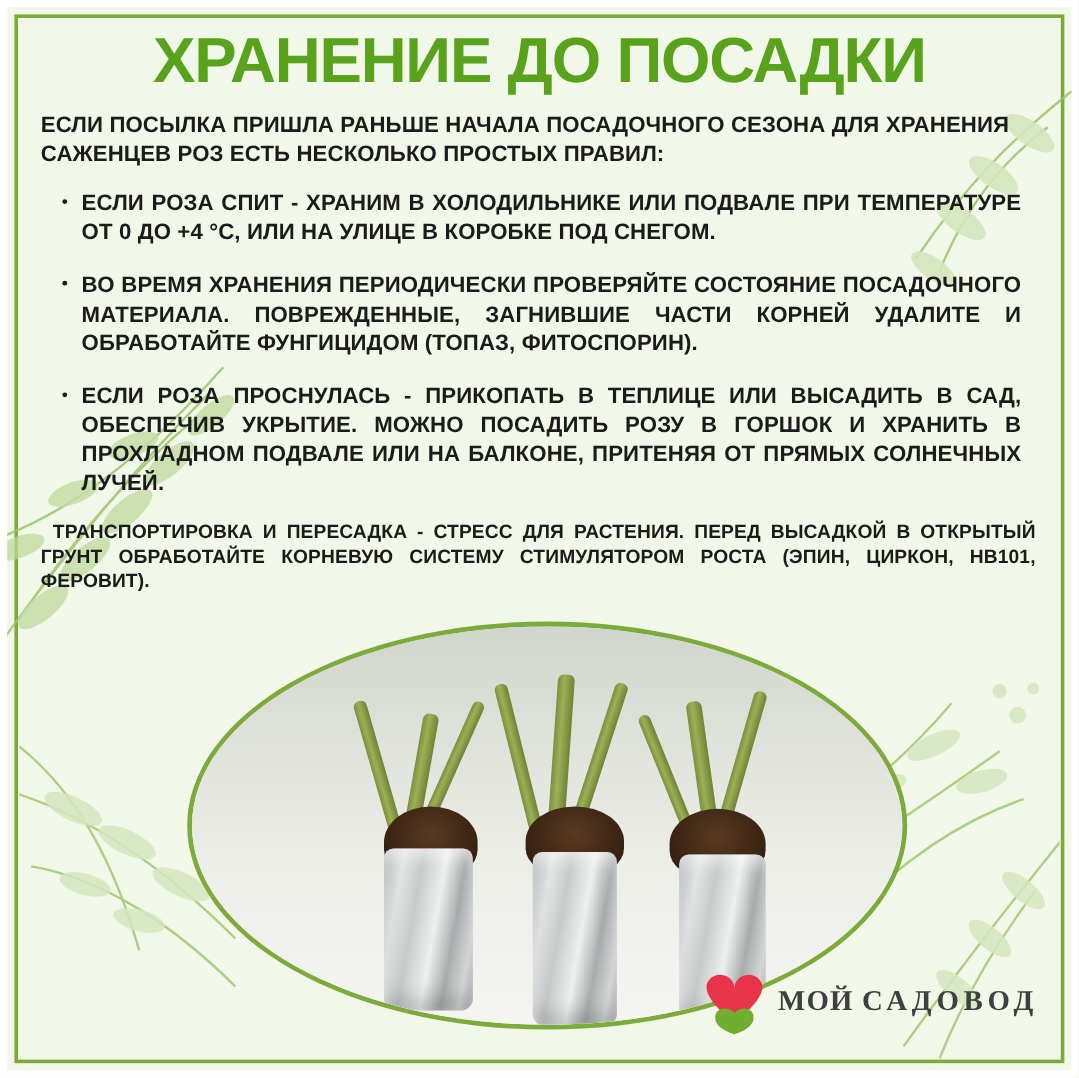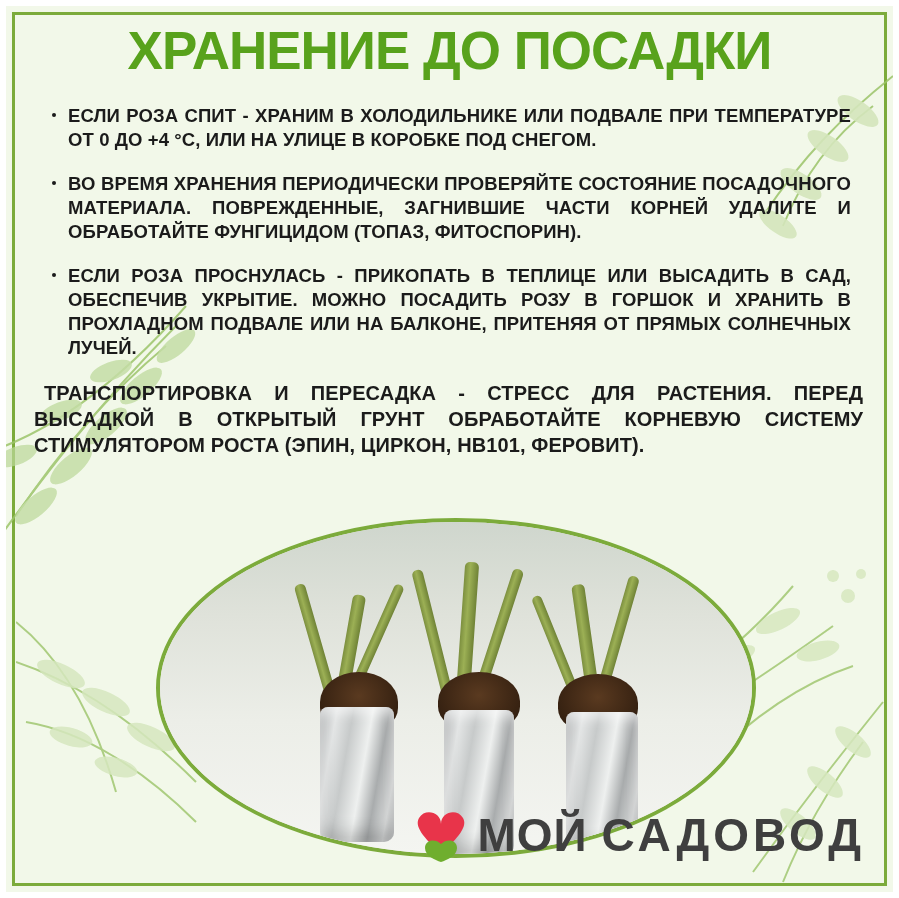--- a/index.html
+++ b/index.html
@@ -87,21 +87,21 @@
     content: "";
     position: absolute;
     left: 6px;
     top: 9px;
     width: 4px;
     height: 4px;
     background: #1b1b1b;
     border-radius: 50%;
   }
   .closing {
-    font-size: 20px;
+    font-size: 16px;
     line-height: 1.3;
     font-weight: bold;
     text-align: justify;
     text-transform: uppercase;
     letter-spacing: 0.1px;
     margin: 2px 0 0 0;
     text-indent: 10px;
   }
 
   
@@ -147,24 +147,25 @@
   
   .logo {
     position: absolute;
     right: 28px;
     bottom: 26px;
     display: flex;
     align-items: center;
     gap: 8px;
   }
   .logo-text {
-    font-size: 46px;
+    font-size: 24px;
     font-weight: bold;
     color: #3f3f3f;
     letter-spacing: 1px;
+    font-family: Liberation Serif, serif;
   }
   .logo-text .word2 { letter-spacing: 4px; }
 </style>
 </head>
 <body>
 
 <div id="poster">
 
   <div class="inner-frame"></div>
 
@@ -240,20 +241,21 @@
     <g fill="#cfe3b4" opacity=".85">
       <ellipse cx="170" cy="60" rx="22" ry="9" transform="rotate(40 170 60)"></ellipse>
       <ellipse cx="142" cy="100" rx="22" ry="9" transform="rotate(40 142 100)"></ellipse>
       <ellipse cx="115" cy="142" rx="22" ry="9" transform="rotate(40 115 142)"></ellipse>
     </g>
   </svg>
 
   <h1 class="title">ХРАНЕНИЕ ДО ПОСАДКИ</h1>
 
   <div class="content">
+    <p class="intro">ЕСЛИ ПОСЫЛКА ПРИШЛА РАНЬШЕ НАЧАЛА ПОСАДОЧНОГО СЕЗОНА ДЛЯ ХРАНЕНИЯ САЖЕНЦЕВ РОЗ ЕСТЬ НЕСКОЛЬКО ПРОСТЫХ ПРАВИЛ:</p>
 
     <ul class="rules">
       <li>ЕСЛИ РОЗА СПИТ - ХРАНИМ В ХОЛОДИЛЬНИКЕ ИЛИ ПОДВАЛЕ ПРИ ТЕМПЕРАТУРЕ ОТ 0 ДО +4 °С, ИЛИ НА УЛИЦЕ В КОРОБКЕ ПОД СНЕГОМ.</li>
       <li>ВО ВРЕМЯ ХРАНЕНИЯ ПЕРИОДИЧЕСКИ ПРОВЕРЯЙТЕ СОСТОЯНИЕ ПОСАДОЧНОГО МАТЕРИАЛА. ПОВРЕЖДЕННЫЕ, ЗАГНИВШИЕ ЧАСТИ КОРНЕЙ УДАЛИТЕ И ОБРАБОТАЙТЕ ФУНГИЦИДОМ (ТОПАЗ, ФИТОСПОРИН).</li>
       <li>ЕСЛИ РОЗА ПРОСНУЛАСЬ - ПРИКОПАТЬ В ТЕПЛИЦЕ ИЛИ ВЫСАДИТЬ В САД, ОБЕСПЕЧИВ УКРЫТИЕ. МОЖНО ПОСАДИТЬ РОЗУ В ГОРШОК И ХРАНИТЬ В ПРОХЛАДНОМ ПОДВАЛЕ ИЛИ НА БАЛКОНЕ, ПРИТЕНЯЯ ОТ ПРЯМЫХ СОЛНЕЧНЫХ ЛУЧЕЙ.</li>
     </ul>
 
     <p class="closing">ТРАНСПОРТИРОВКА И ПЕРЕСАДКА - СТРЕСС ДЛЯ РАСТЕНИЯ. ПЕРЕД ВЫСАДКОЙ В ОТКРЫТЫЙ ГРУНТ ОБРАБОТАЙТЕ КОРНЕВУЮ СИСТЕМУ СТИМУЛЯТОРОМ РОСТА (ЭПИН, ЦИРКОН, НВ101, ФЕРОВИТ).</p>
   </div>
 

